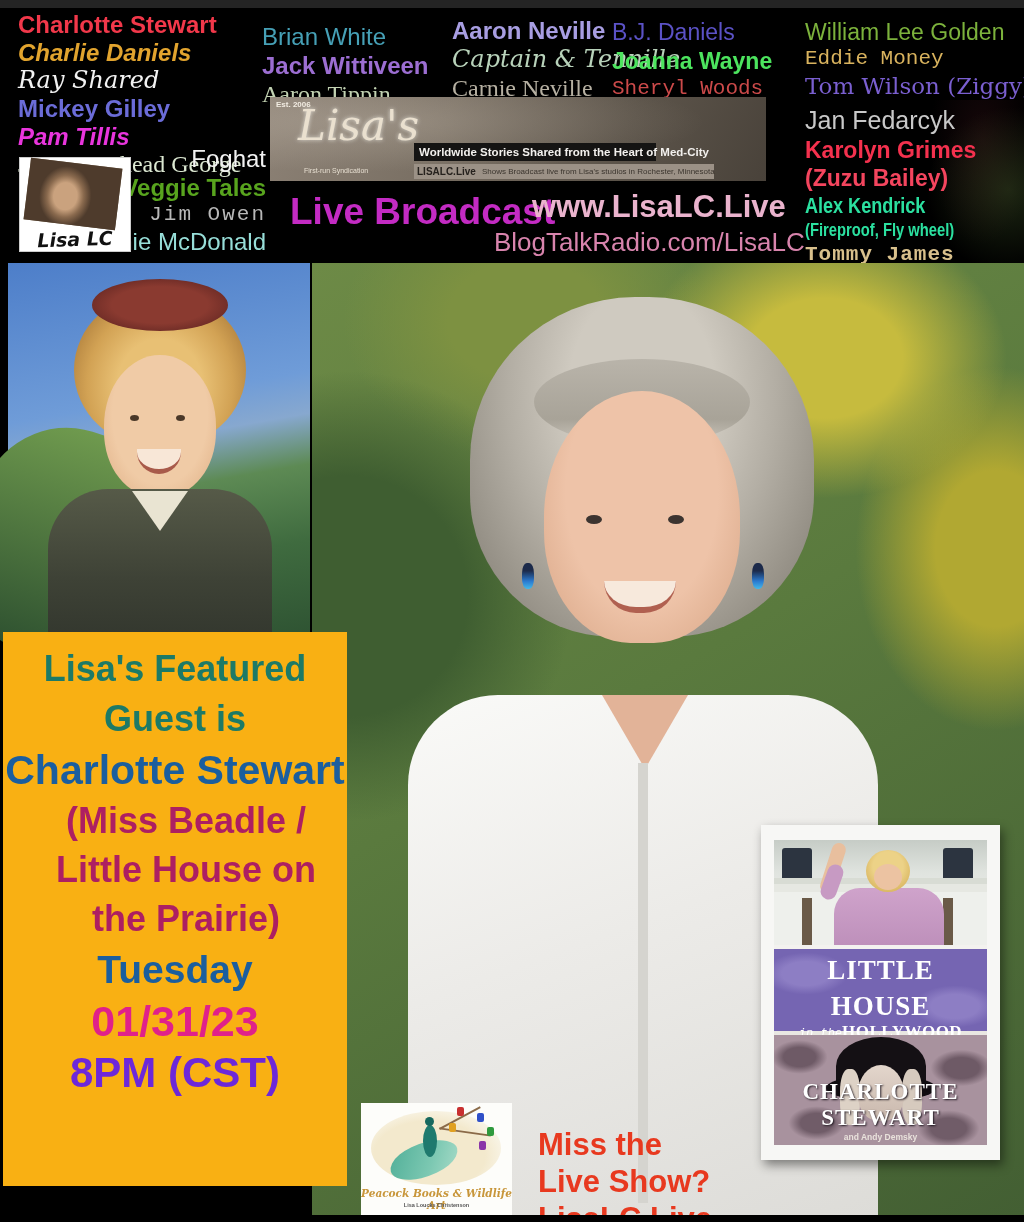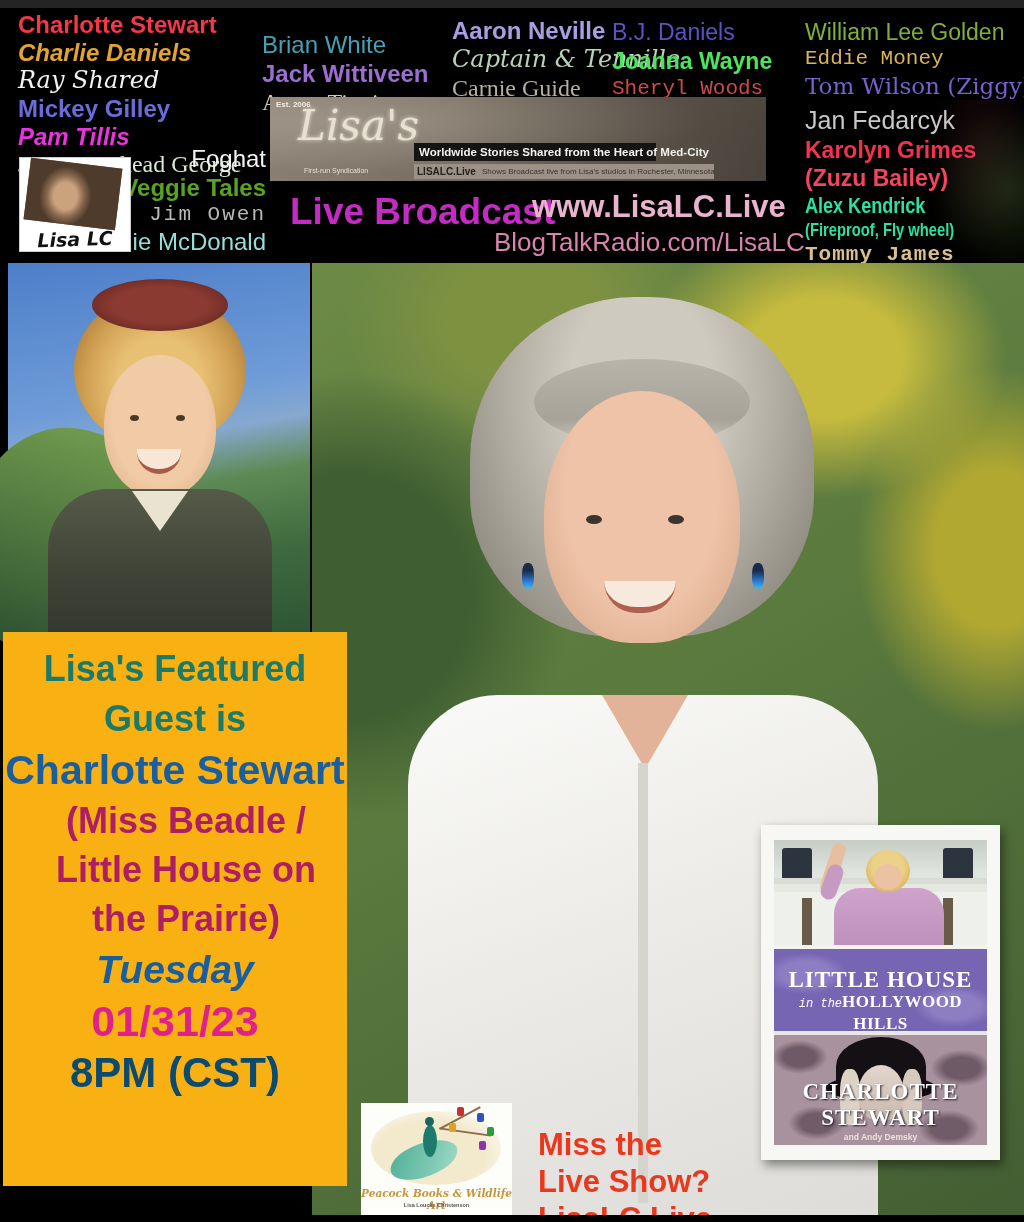--- a/index.html
+++ b/index.html
@@ -13,21 +13,21 @@
   .ser{font-family:"Liberation Serif",serif;}
   .dser{font-family:"DejaVu Serif",serif;}
   .mono{font-family:"Liberation Mono",monospace;}
   .cond{transform:scaleX(.82);transform-origin:left;}
 
   
   .col1{left:18px;top:12px;}
   .col1 .nm{font-size:24px;margin-bottom:2px;}
   .col1b{left:40px;top:146px;width:226px;text-align:right;}
   .col1b .nm{font-size:24px;margin-bottom:3px;}
-  .col2{left:262px;top:32px;}  .col2 .nm{font-size:24px;margin-bottom:3px;}
+  .col2{left:262px;top:24px;}  .col2 .nm{font-size:24px;margin-bottom:3px;}
   .col3{left:452px;top:18px;}  .col3 .nm{font-size:24px;margin-bottom:3px;}
   .col4{left:612px;top:20px;}  .col4 .nm{font-size:23px;margin-bottom:4px;}
   .col5{left:805px;top:20px;}  .col5 .nm{font-size:23px;margin-bottom:3px;}
 
   .topstrip{left:0;top:0;width:1024px;height:8px;background:#242424;}
   .hdr-ghost{left:920px;top:100px;width:104px;height:163px;
     background:radial-gradient(ellipse at 85% 55%,rgba(70,95,45,.4),transparent 65%),
                radial-gradient(ellipse at 60% 25%,rgba(90,30,40,.25),transparent 60%);}
 
   
@@ -109,21 +109,21 @@
   .portrait .neckline{position:absolute;left:290px;top:432px;width:86px;height:74px;
     background:#e2b398;clip-path:polygon(0 0,100% 0,50% 100%);}
   .portrait .placket{position:absolute;left:326px;top:500px;width:10px;height:440px;background:#d5d4cf;}
 
   
   .orange{left:3px;top:632px;width:344px;height:554px;background:#f9b013;text-align:center;
     font-weight:700;padding-top:12px;box-sizing:border-box;}
   .orange .l-intro{font-size:36px;line-height:50px;}
   .orange .l-guest{font-size:41px;line-height:52px;}
   .orange .l-role{font-size:36px;line-height:49px;}
-  .orange .l-day{font-size:39px;line-height:50px;margin-top:2px;font-style:italic;}
+  .orange .l-day{font-size:39px;line-height:50px;margin-top:2px;}
   .orange .l-date{font-size:43px;line-height:52px;}
   .orange .l-time{font-size:42px;line-height:52px;}
   .buybar{left:0;top:1186px;width:347px;height:29px;background:#0a0a0a;color:#fff;font-weight:700;
     font-size:21px;display:flex;align-items:center;justify-content:center;white-space:nowrap;}
 
   
   .book{left:761px;top:825px;width:239px;height:335px;background:#f7f7f5;
     box-shadow:3px 5px 10px rgba(0,0,0,.45);padding:15px 13px 12px;box-sizing:border-box;}
   .book .bphoto{position:relative;width:100%;height:105px;overflow:hidden;
     background:linear-gradient(180deg,#c6ccc6 0%,#dfe3de 30%,#eceeea 60%,#d8dcd6 100%);}
@@ -140,22 +140,22 @@
     background:#e8bf9e;border-radius:7px;}
   .book .bdress{position:absolute;left:60px;top:48px;width:110px;height:60px;border-radius:26px 26px 0 0;
     background:linear-gradient(180deg,#cfa3cb 0%,#bd8fba 100%);}
   .book .bsleeve{position:absolute;left:50px;top:24px;width:16px;height:36px;transform:rotate(20deg);
     background:#c79ac3;border-radius:8px;}
   .book .purple{position:relative;width:100%;height:90px;background:
     radial-gradient(ellipse 60px 30px at 15% 30%,#8d7ec4 0 40%,transparent 70%),
     radial-gradient(ellipse 60px 30px at 85% 70%,#8d7ec4 0 40%,transparent 70%),
     #7565b2;border-top:4px solid #f3f2ef;border-bottom:4px solid #e9e7e2;box-sizing:border-box;
     text-align:center;color:#fff;}
-  .book .t1{font-family:"Liberation Serif",serif;font-weight:700;font-size:23px;letter-spacing:1px;
-    line-height:28px;margin-top:17px;}
+  .book .t1{font-family:"Liberation Serif",serif;font-weight:700;font-size:27px;letter-spacing:1px;
+    line-height:36px;margin-top:3px;}
   .book .t2row{line-height:20px;margin-top:-2px;}
   .book .t2{font-family:Liberation Mono, monospace;font-style:italic;font-size:12px;margin-right:0;}
   .book .t3{font-family:"Liberation Serif",serif;font-weight:700;font-size:17px;letter-spacing:.5px;}
   .book .t4{font-size:7.3px;font-weight:700;color:#efeaf6;margin-top:3px;}
   .book .bw{position:relative;width:100%;height:110px;overflow:hidden;background:
     radial-gradient(ellipse 40px 24px at 12% 20%,#6e5a66 0 40%,transparent 70%),
     radial-gradient(ellipse 44px 26px at 88% 30%,#6e5a66 0 40%,transparent 70%),
     radial-gradient(ellipse 40px 24px at 20% 80%,#705c68 0 40%,transparent 70%),
     radial-gradient(ellipse 44px 26px at 82% 85%,#705c68 0 40%,transparent 70%),
     #a8929e;text-align:center;}
@@ -224,21 +224,21 @@
 
   <div class="abs col2">
     <div class="nm" style="color: rgb(70, 160, 182);">Brian White</div>
     <div class="nm b" style="color: rgb(156, 110, 210);">Jack Wittiveen</div>
     <div class="nm ser" style="color: rgb(194, 210, 178);">Aaron Tippin</div>
   </div>
 
   <div class="abs col3">
     <div class="nm b" style="color: rgb(168, 158, 226);">Aaron Neville</div>
     <div class="nm it dser" style="color: rgb(184, 210, 186);">Captain &amp; Tennille</div>
-    <div class="nm ser" style="color: rgb(182, 176, 162);">Carnie Guide</div>
+    <div class="nm ser" style="color: rgb(182, 176, 162);">Carnie Neville</div>
   </div>
 
   <div class="abs col4">
     <div class="nm" style="color: rgb(91, 82, 198);">B.J. Daniels</div>
     <div class="nm b" style="color: rgb(76, 228, 94);">Joanna Wayne</div>
     <div class="nm mono" style="font-size: 21px; color: rgb(204, 74, 74);">Sheryl Woods</div>
   </div>
 
   <div class="abs col5">
     <div class="nm" style="color: rgb(124, 178, 60);">William Lee Golden</div>
@@ -299,21 +299,21 @@
     <div class="neckline"></div>
     <div class="placket"></div>
   </div>
 
   <div class="abs orange" style="background-color: rgb(249, 176, 19);">
     <div class="l-intro" style="color: rgb(29, 122, 102);">Lisa's Featured Guest is</div>
     <div class="l-guest" style="color: rgb(27, 94, 158);">Charlotte Stewart</div>
     <div class="l-role" style="color: rgb(173, 31, 98); padding-left: 22px;">(Miss Beadle / Little House on the Prairie)</div>
     <div class="l-day" style="color: rgb(27, 94, 158);">Tuesday</div>
     <div class="l-date" style="color: rgb(224, 33, 138);">01/31/23</div>
-    <div class="l-time" style="color: #0c4a6e;">8PM (CST)</div>
+    <div class="l-time" style="color: #6d28d9;">8PM (CST)</div>
   </div>
 
 
   <div class="abs book">
     <div class="bphoto">
       <div class="winL"></div>
       <div class="winR"></div>
       <div class="housewall"></div>
       <div class="postL"></div>
       <div class="postR"></div>

